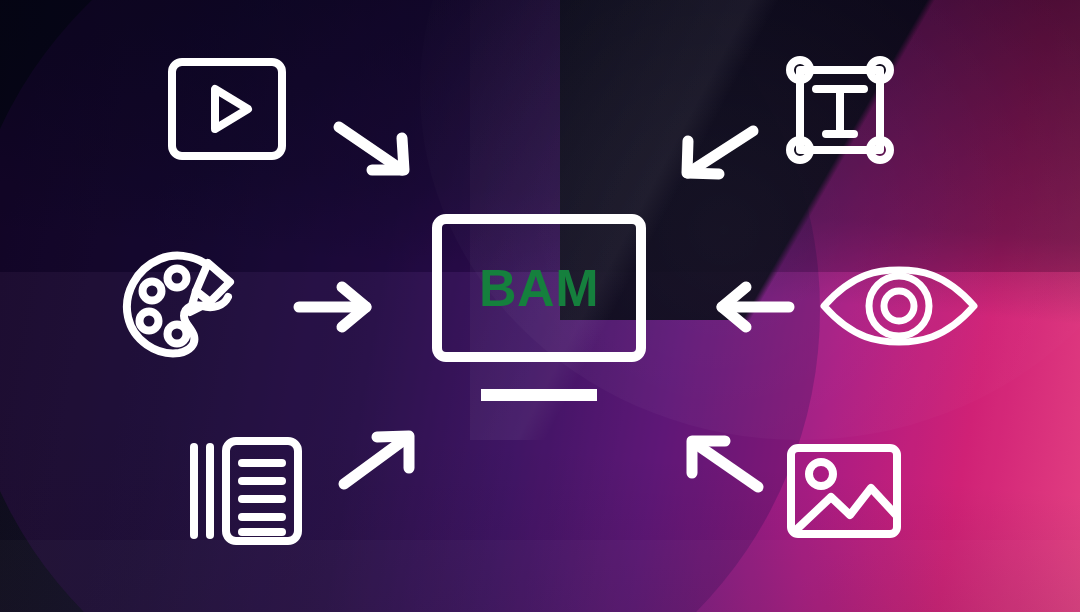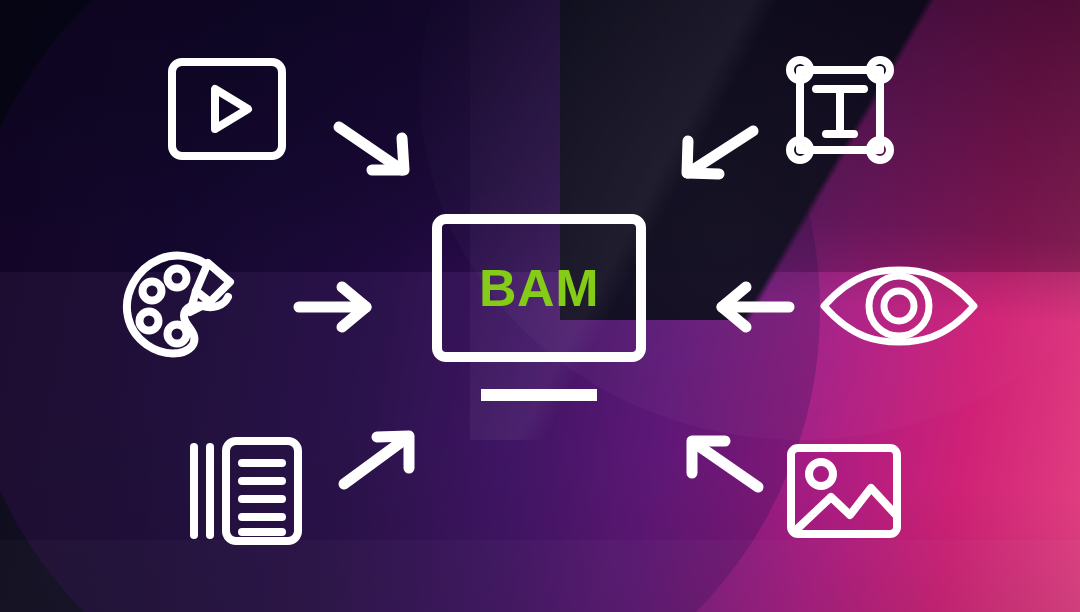--- a/index.html
+++ b/index.html
@@ -141,21 +141,21 @@
     position: absolute;
     inset: 0;
     border: 10px solid #ffffff;
     border-radius: 14px;
     box-sizing: border-box;
     display: flex;
     align-items: center;
     justify-content: center;
   }
   #monitor .bam {
-    color: #84cc16;
+    color: #15803d;
     font-family: "Liberation Sans", sans-serif;
     font-weight: bold;
     font-size: 52px;
     letter-spacing: 0.5px;
     line-height: 1;
     user-select: none;
   }
   #monitor-stand {
     position: absolute;
     left: 481px;

